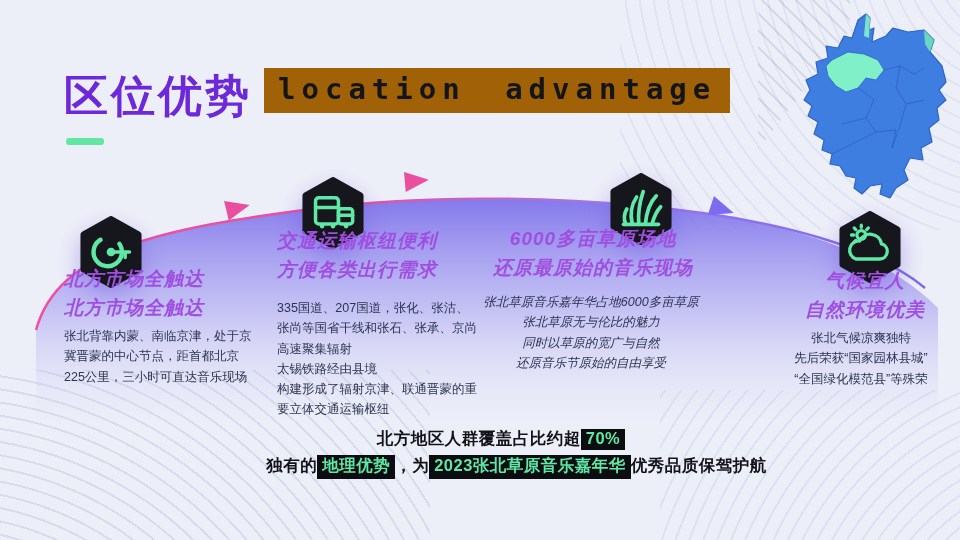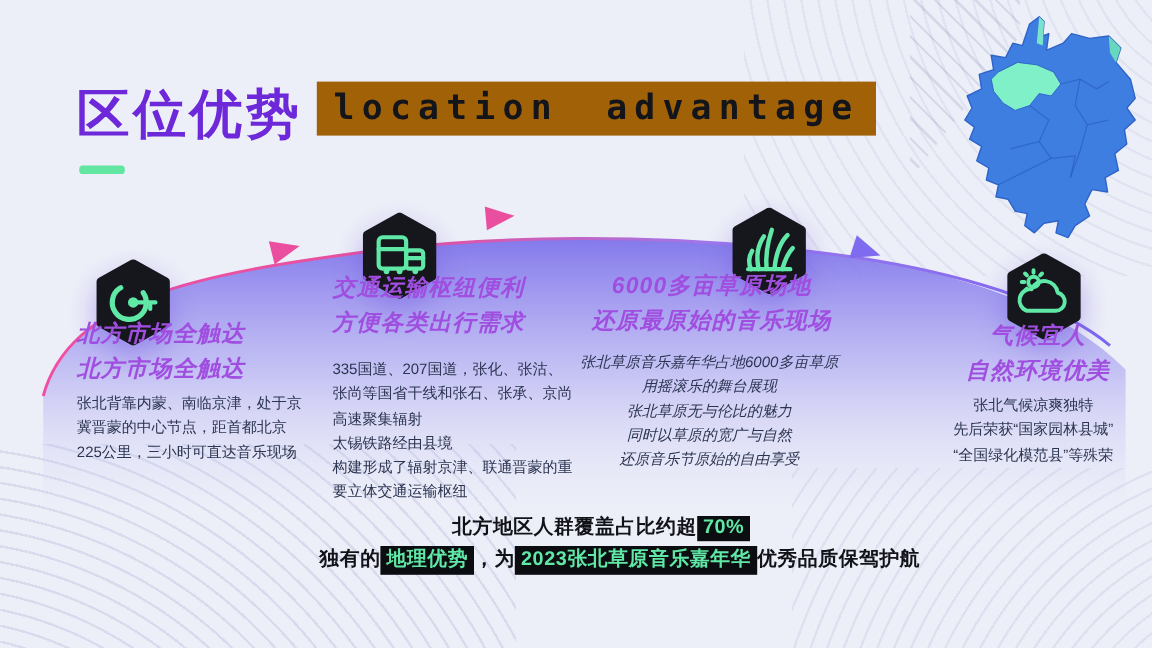--- a/index.html
+++ b/index.html
@@ -171,21 +171,20 @@
     <p>太锡铁路经由县境</p>
     <p>构建形成了辐射京津、联通晋蒙的重要立体交通运输枢纽</p>
   </div>
 
   <div class="col-title center" style="left:462px;top:224px;width:262px;">
     <div>6000多亩草原场地</div>
     <div>还原最原始的音乐现场</div>
   </div>
   <div class="col-body center" style="left:455px;top:292px;width:272px;font-style:italic;">
     <p>张北草原音乐嘉年华占地6000多亩草原</p>
-    <p>用摇滚乐的舞台展现</p>
     <p>张北草原无与伦比的魅力</p>
     <p>同时以草原的宽广与自然</p>
     <p>还原音乐节原始的自由享受</p>
   </div>
 
   <div class="col-title center" style="left:765px;top:266px;width:200px;">
     <div>气候宜人</div>
     <div>自然环境优美</div>
   </div>
   <div class="col-body center" style="left:752px;top:328px;width:218px;">

